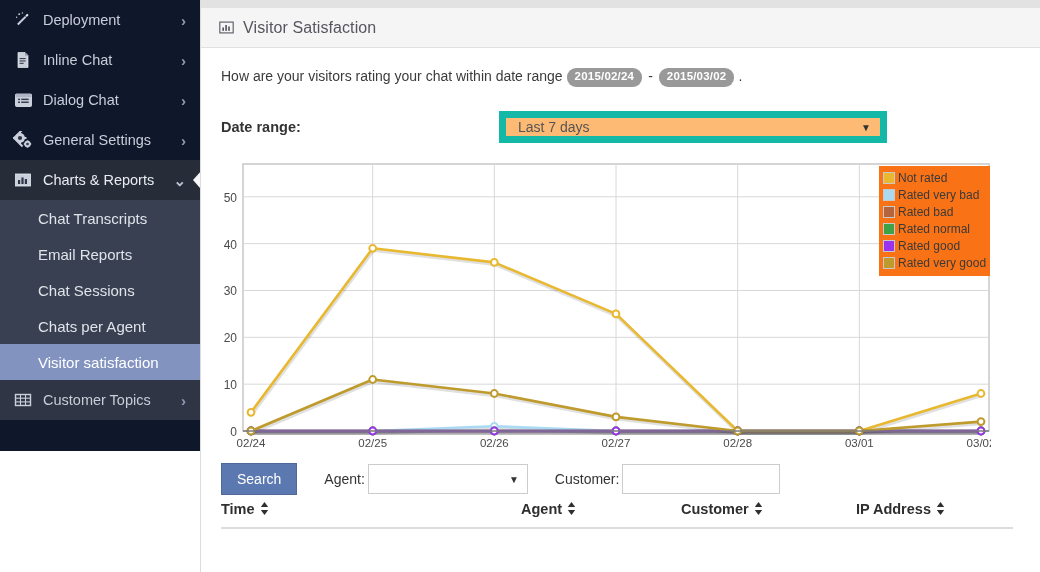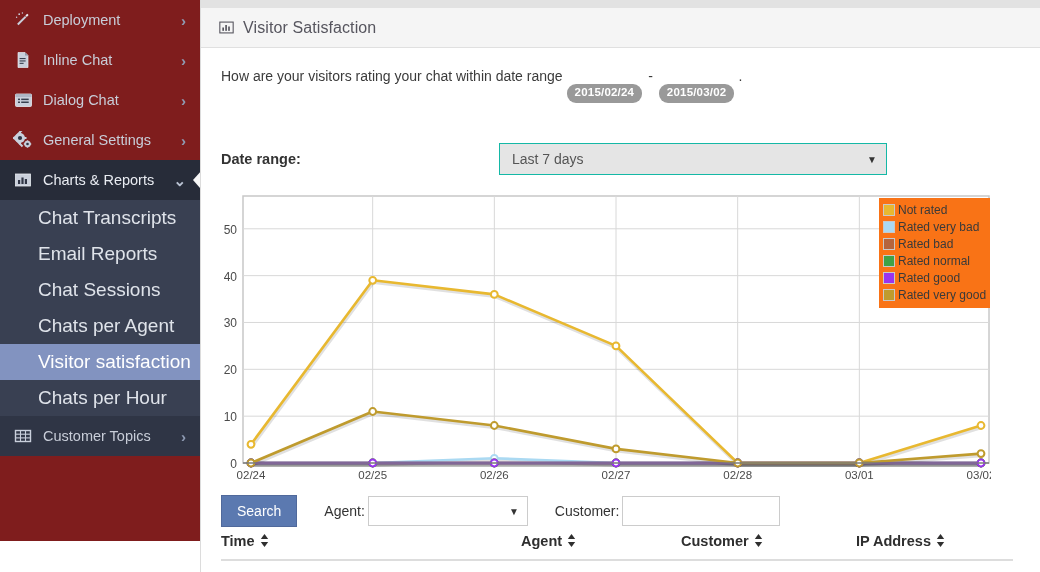--- a/index.html
+++ b/index.html
@@ -7,22 +7,22 @@
     margin: 0; padding: 0;
     width: 1040px; height: 572px;
     overflow: hidden;
     background: #ffffff;
     font-family: "Liberation Sans", sans-serif;
   }
   #app { position: relative; width: 1040px; height: 572px; display: flex; }
 
   
   #sidebar {
-    width: 200px; height: 541px;
-    background: #7f1d1d;
+    width: 200px; height: 451px;
+    background: #0f172a;
     flex: 0 0 200px;
     position: relative;
     overflow: hidden;
   }
   .nav-top { padding-top: 0px; }
   .nav-item {
     height: 40px;
     display: flex; align-items: center;
     padding: 0 14px 0 12px;
     color: #c8cdd8;
@@ -44,21 +44,21 @@
     background: #272c39;
     color: #e9ecf2;
   }
   .nav-item.active-parent .chev { color: #b9c2d2; }
 
   .sub-item {
     height: 36px;
     display: flex; align-items: center;
     padding-left: 38px;
     color: #dfe3ea;
-    font-size: 19px;
+    font-size: 15px;
     background: #39405220;
     cursor: pointer;
   }
   .submenu { background: #3a4153; }
   .sub-item.selected {
     background: #8293c0;
     color: #ffffff;
   }
   .nav-item.bottom-item { background: #2f3545; }
 
@@ -103,38 +103,38 @@
     display: flex; gap: 0px;
   }
   .badge {
     display: inline-block;
     background: #999999;
     color: #ffffff;
     font-size: 11.5px;
     font-weight: bold;
     border-radius: 9px;
     padding: 3px 8px 4px 8px;
-    margin: 16px 4px;
+    margin: 0 4px;
     line-height: 1;
     letter-spacing: .2px;
   }
   .dash { color:#3b3b3b; margin: 0 2px; }
 
   .daterow {
     display: flex; align-items: center;
     margin-top: 24px; padding-left: 20px;
   }
   .daterow .dlabel {
     font-weight: bold; font-size: 14.5px; color: #333;
     width: 278px; flex: 0 0 278px;
   }
   .select-box {
     width: 388px; height: 32px;
-    border: 1px solid #14b8a6;
-    background: #e5e5e5;
+    border: 7px solid #14b8a6;
+    background: #fdba74;
     display: flex; align-items: center;
     padding: 0 10px 0 12px;
     font-size: 14px; color: #555;
     position: relative; cursor: pointer;
   }
   .select-box .caret {
     position: absolute; right: 9px; top: 50%;
     transform: translateY(-50%);
     font-size: 10px; color: #333;
   }
@@ -315,23 +315,20 @@
         <span>Email Reports</span>
       </div>
       <div class="sub-item">
         <span>Chat Sessions</span>
       </div>
       <div class="sub-item">
         <span>Chats per Agent</span>
       </div>
       <div class="sub-item selected">
         <span>Visitor satisfaction</span>
-      </div>
-      <div class="sub-item">
-        <span>Chats per Hour</span>
       </div>
     </div>
 
     <div class="nav-item bottom-item">
       <span class="ico">
         <svg width="18" height="18" viewBox="0 0 18 18">
           <rect x="1.5" y="3.5" width="15" height="11" fill="none" stroke="#c9cfdb" stroke-width="1.4"></rect>
           <line x1="1.5" y1="7.2" x2="16.5" y2="7.2" stroke="#c9cfdb" stroke-width="1.1"></line>
           <line x1="1.5" y1="10.9" x2="16.5" y2="10.9" stroke="#c9cfdb" stroke-width="1.1"></line>
           <line x1="6.5" y1="3.5" x2="6.5" y2="14.5" stroke="#c9cfdb" stroke-width="1.1"></line>

